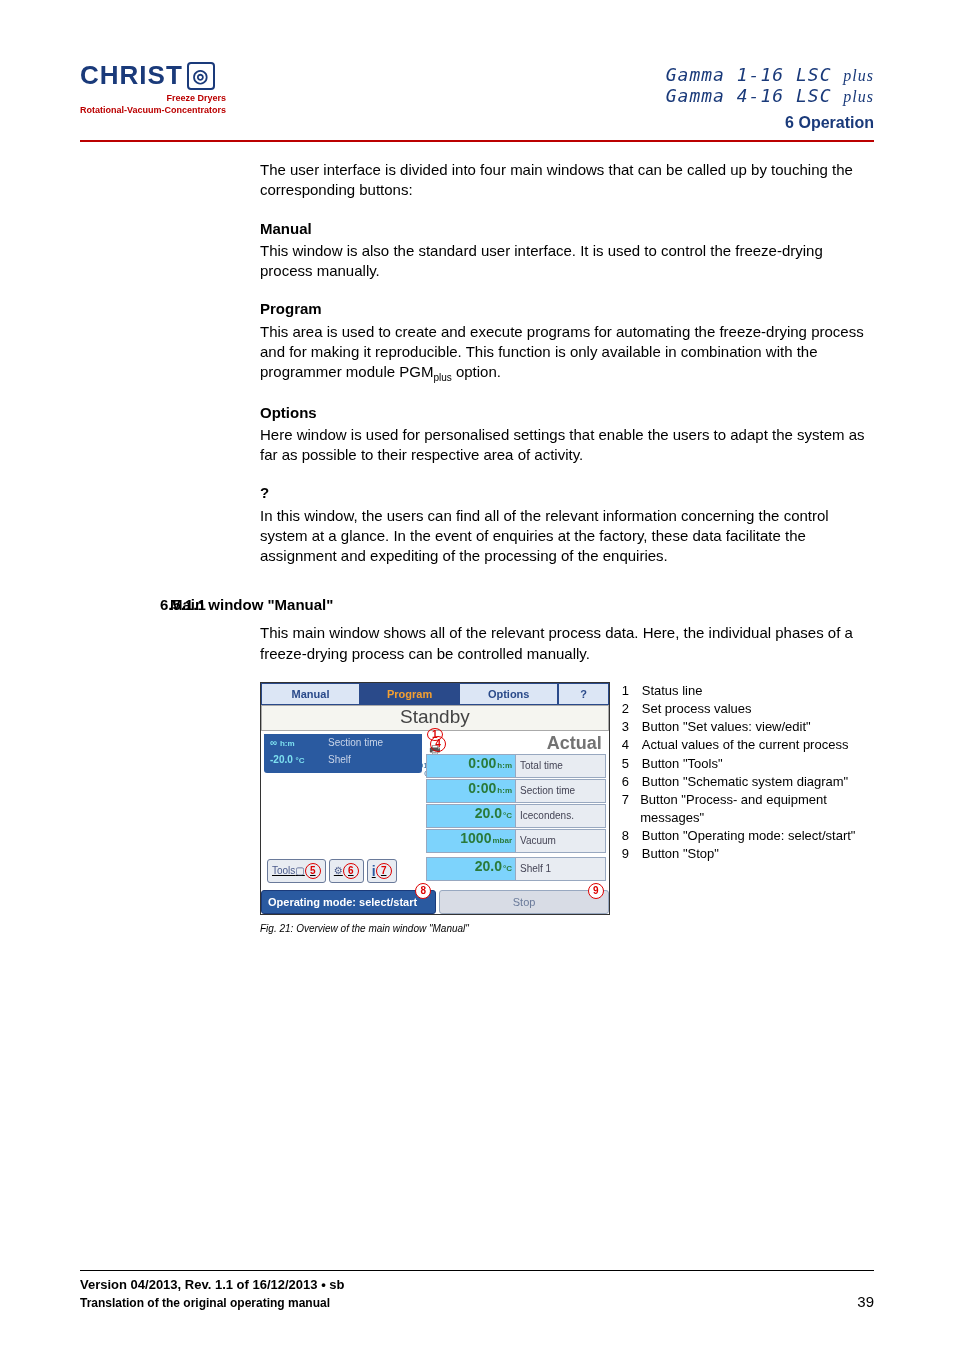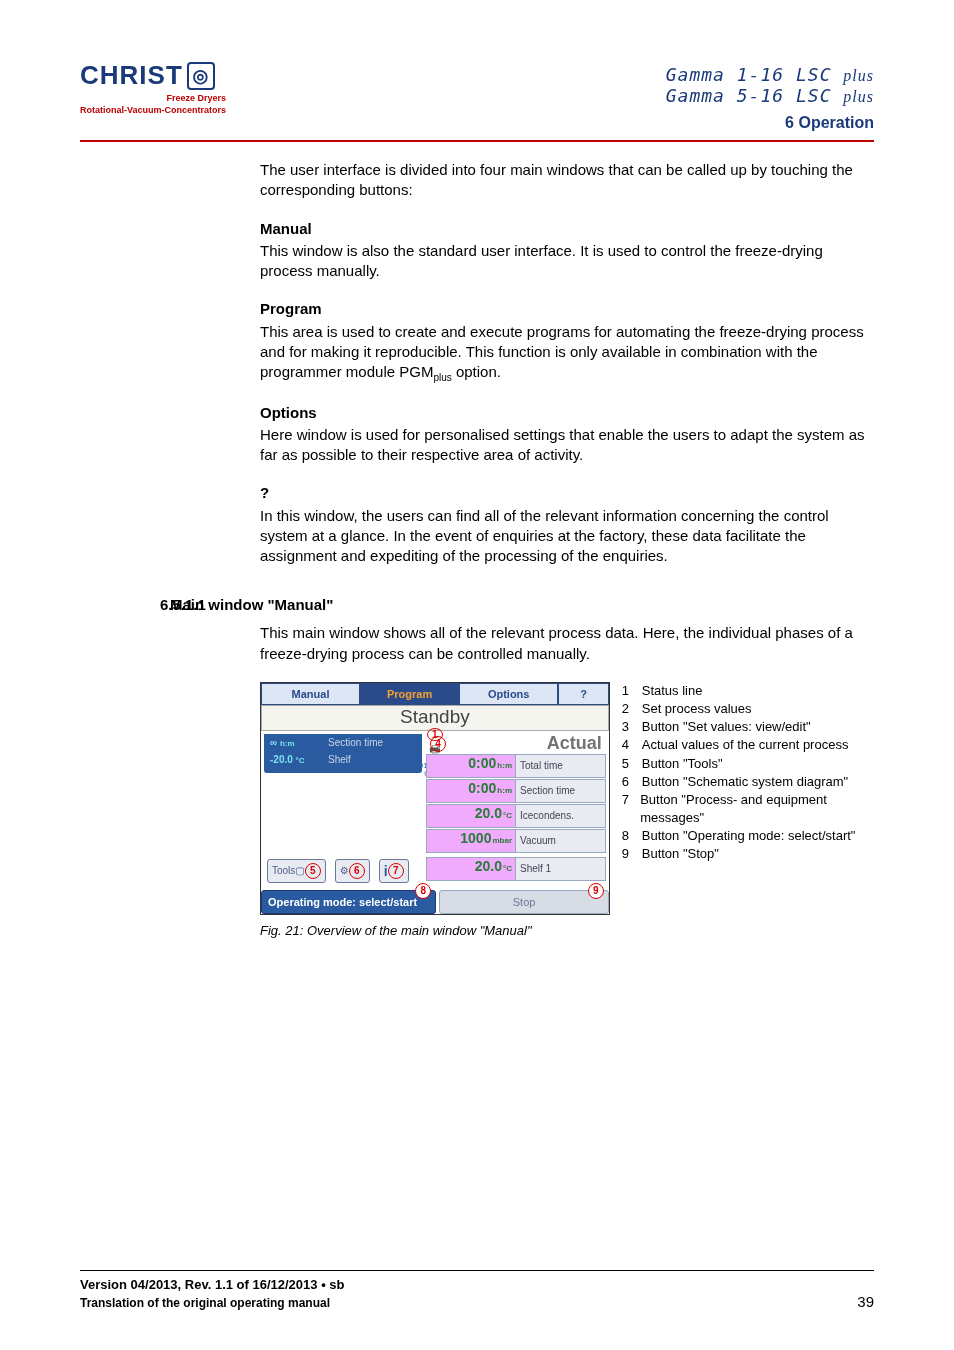--- a/index.html
+++ b/index.html
@@ -38,32 +38,32 @@
     .set-label { color: #8a9ab5; font-size: 18px; font-weight: bold; }
     .freezing { font-size: 9px; text-align: right; }
     .proc-row { background: #2a5aa0; color: #fff; display: flex; align-items: center; padding: 3px 4px; font-size: 10px; border-left: 2px solid #2a5aa0; border-right: 2px solid #2a5aa0; }
     .proc-row:last-child { border-bottom: 2px solid #2a5aa0; border-radius: 0 0 3px 3px; }
     .proc-val { color: #7de0f0; font-weight: bold; margin-right: 6px; min-width: 52px; }
     .proc-lbl { color: #c8d4e8; }
     .right-panel { flex: 1; }
     .actual-hdr { display: flex; align-items: center; padding: 2px 4px; height: 20px; }
     .actual-text { color: #737373; font-size: 18px; font-weight: bold; margin-left: auto; }
     .act-row { display: flex; border: 1px solid #98a8c0; margin-bottom: 1px; height: 24px; }
-    .act-val { width: 88px; display: flex; align-items: baseline; justify-content: flex-end; padding-right: 3px; color: #2a7a3a; font-weight: bold; font-size: 14px; background: #f0abfc; }
+    .act-val { width: 88px; display: flex; align-items: baseline; justify-content: flex-end; padding-right: 3px; color: #2a7a3a; font-weight: bold; font-size: 14px; background: #7dd3fc; }
     .act-val .unit { font-size: 8px; margin-left: 1px; }
     .act-lbl { flex: 1; background: #e8ecf2; color: #445; font-size: 10px; display: flex; align-items: center; padding-left: 4px; border-left: 1px solid #98a8c0; }
-    .tools-row { display: flex; align-items: center; gap: 9px; padding: 2px 3px; }
+    .tools-row { display: flex; align-items: center; gap: 3px; padding: 2px 3px; text-decoration: underline; }
     .tool-btn { border: 1px solid #6a7a9a; border-radius: 3px; background: #e8ecf2; height: 24px; display: flex; align-items: center; justify-content: center; font-size: 10px; color: #4a5a8a; padding: 0 4px; }
     .bottom-row { display: flex; height: 24px; margin-top: 2px; }
     .op-mode { flex: 1; background: #2a5aa0; color: #fff; font-weight: bold; font-size: 11px; display: flex; align-items: center; padding-left: 6px; border: 1px solid #1a3a7a; border-radius: 3px; position: relative; }
     .stop { flex: 1; background: #d8dce5; color: #6a7a9a; font-size: 11px; display: flex; align-items: center; justify-content: center; border: 1px solid #98a8c0; border-radius: 3px; margin-left: 3px; position: relative; }
     .legend { font-size: 13px; line-height: 1.4; }
     .legend-row { display: flex; }
     .legend-num { width: 20px; }
-    .caption { font-style: italic; font-size: 13px; margin-top: 8px; }
+    .caption { font-style: italic; font-size: 10px; margin-top: 8px; }
     .footer { position: absolute; bottom: 40px; left: 80px; right: 80px; }
     .footer-line { border-top: 1px solid #000; padding-top: 6px; display: flex; justify-content: space-between; align-items: flex-end; }
     .footer-left { font-size: 12px; }
     .footer-left .v { font-weight: bold; margin-bottom: 4px; font-size: 13px; }
     .page-num { font-size: 15px; }
     .sub { font-size: 10px; vertical-align: sub; }
   </style>
 </head>
 <body>
 
@@ -71,21 +71,21 @@
   <div class="logo-area">
     <div class="logo-text">
         <span>CHRIST</span> 
         <span class="logo-swirl">◎</span>
       </div>
     <div class="logo-sub" style="text-align:right">Freeze Dryers</div>
     <div class="logo-sub">Rotational-Vacuum-Concentrators</div>
   </div>
   <div class="header-right">
     <div class="model-line"><span>Gamma 1-16 LSC</span> <span class="plus">plus</span></div>
-    <div class="model-line"><span>Gamma 5-16 LSC</span> <span class="plus">plus</span></div>
+    <div class="model-line"><span>Gamma 4-16 LSC</span> <span class="plus">plus</span></div>
     <div class="section-title">6 Operation</div>
   </div>
   <div style="height:72px"></div>
   <hr class="hr-red">
 
   <div class="content">
     <p class="para">The user interface is divided into four main windows that can be called up by touching the corresponding buttons:</p>
 
     <div class="para">
       <div class="h">Manual</div>

